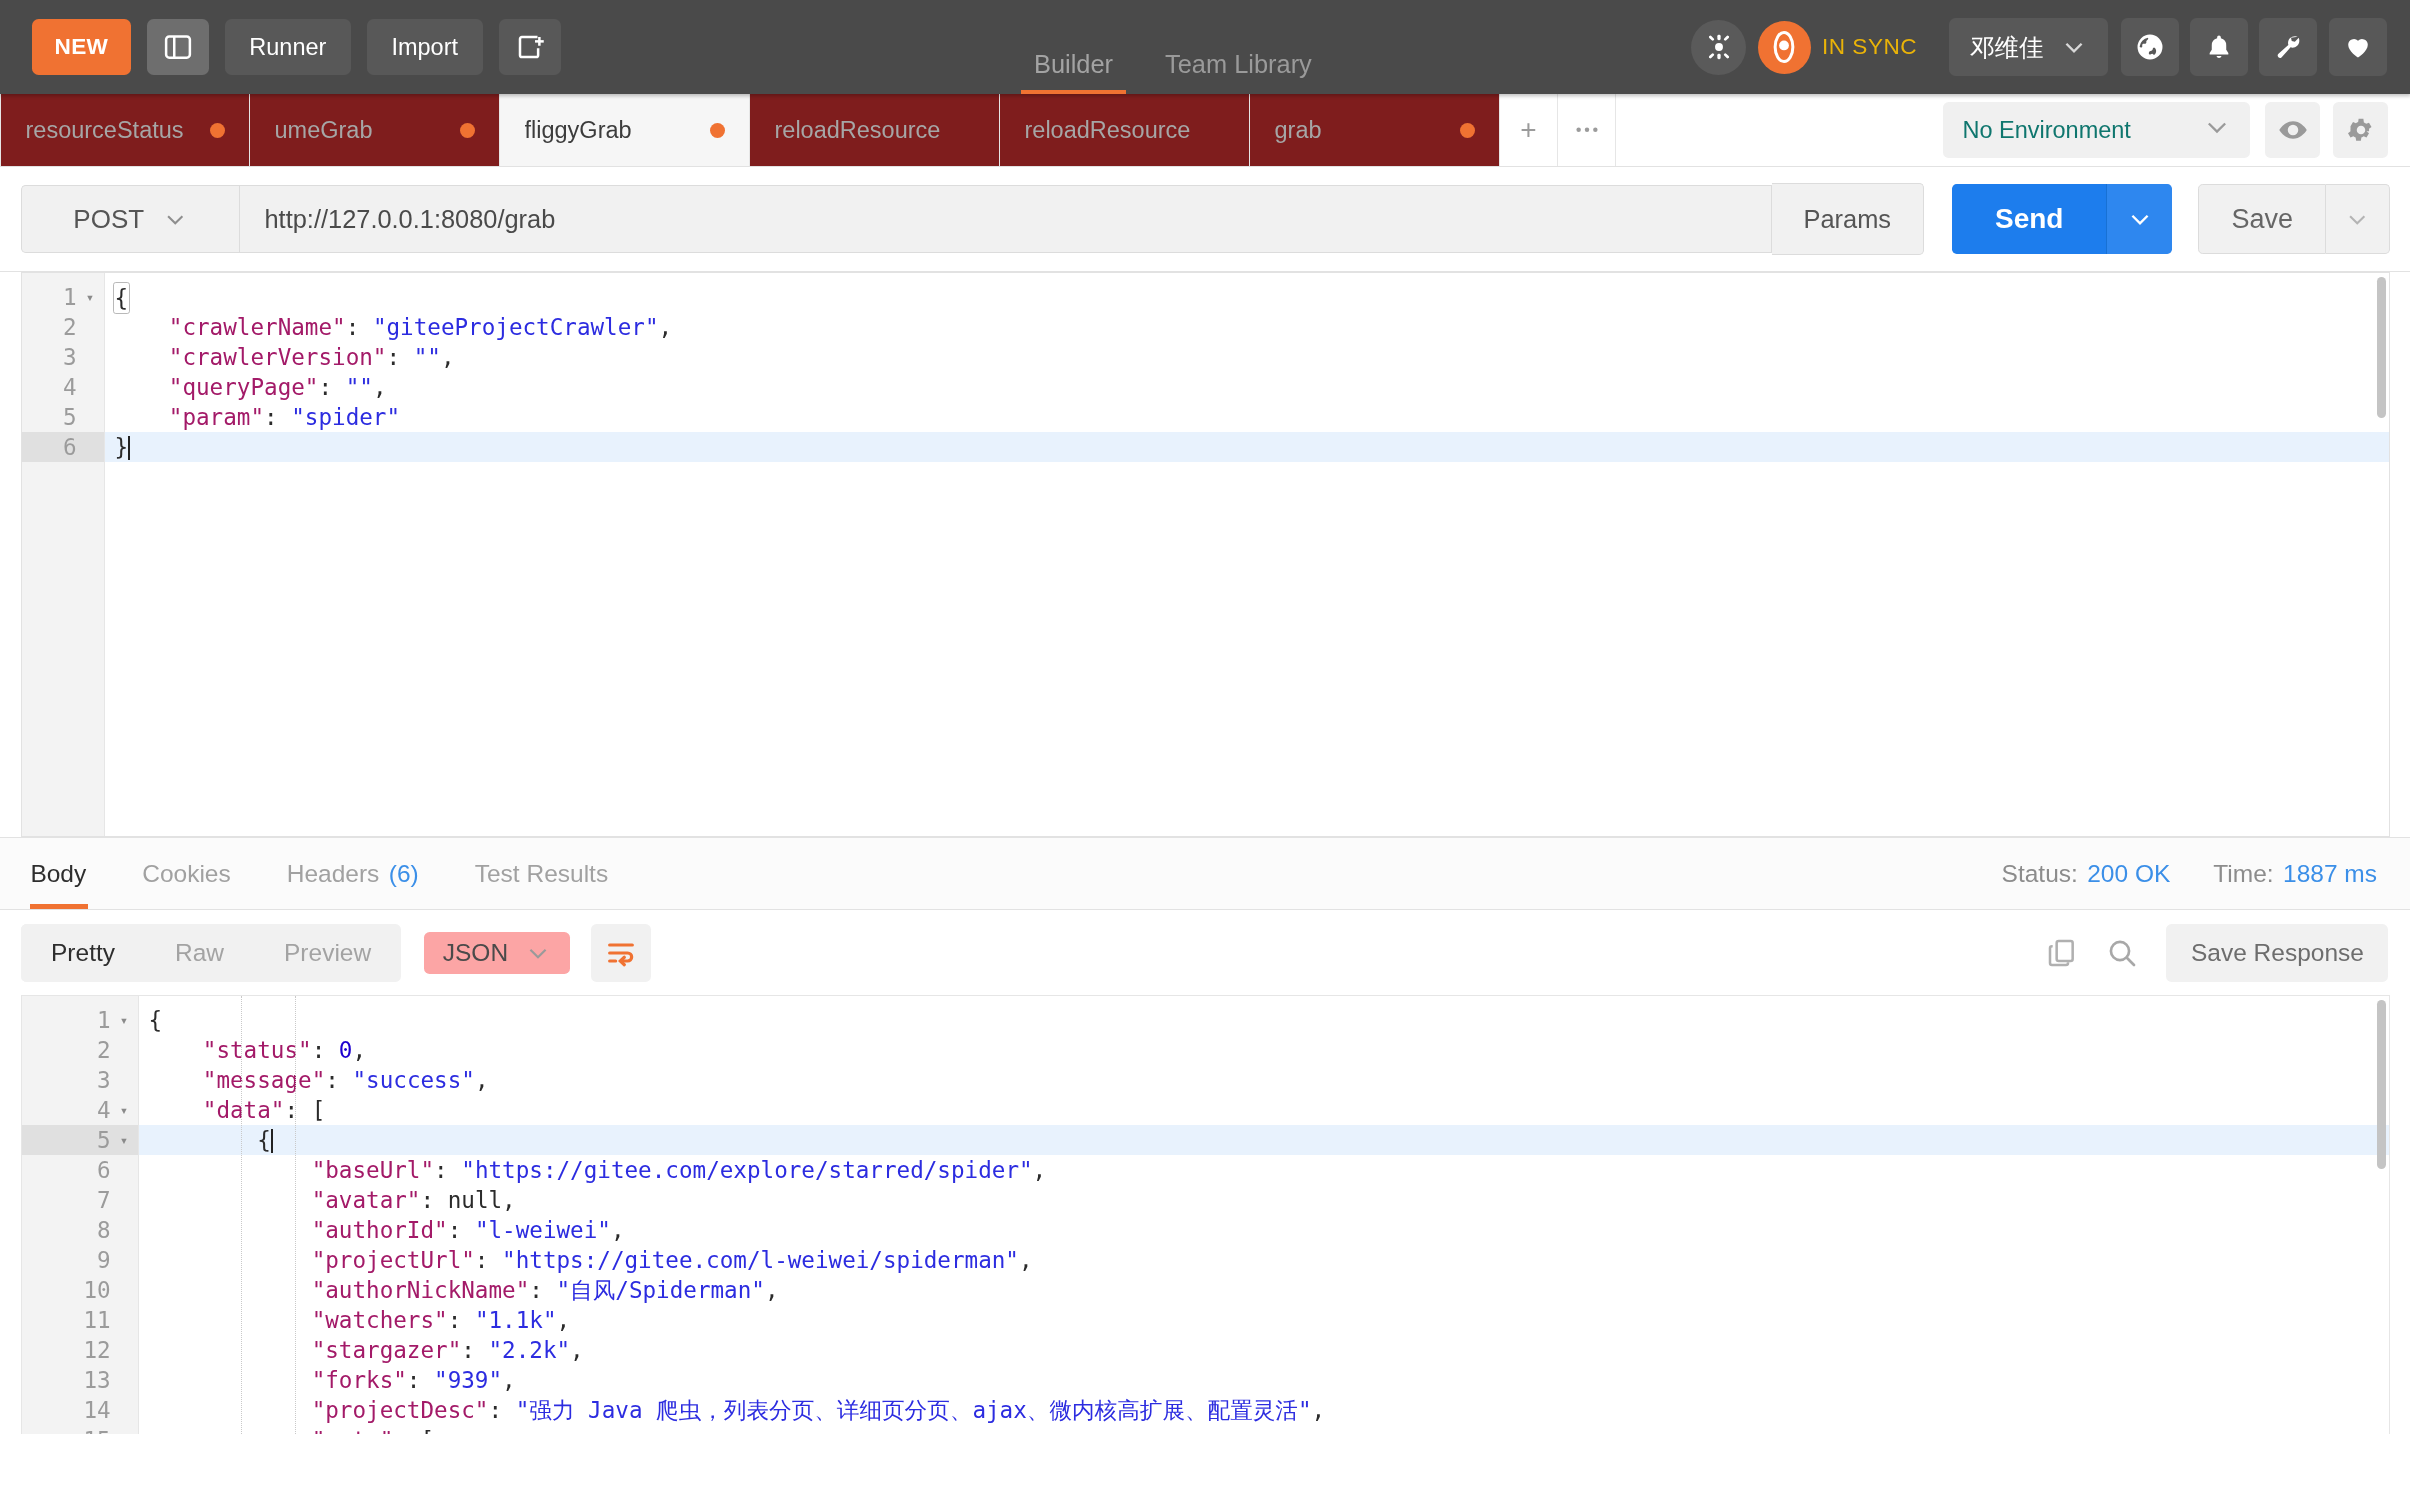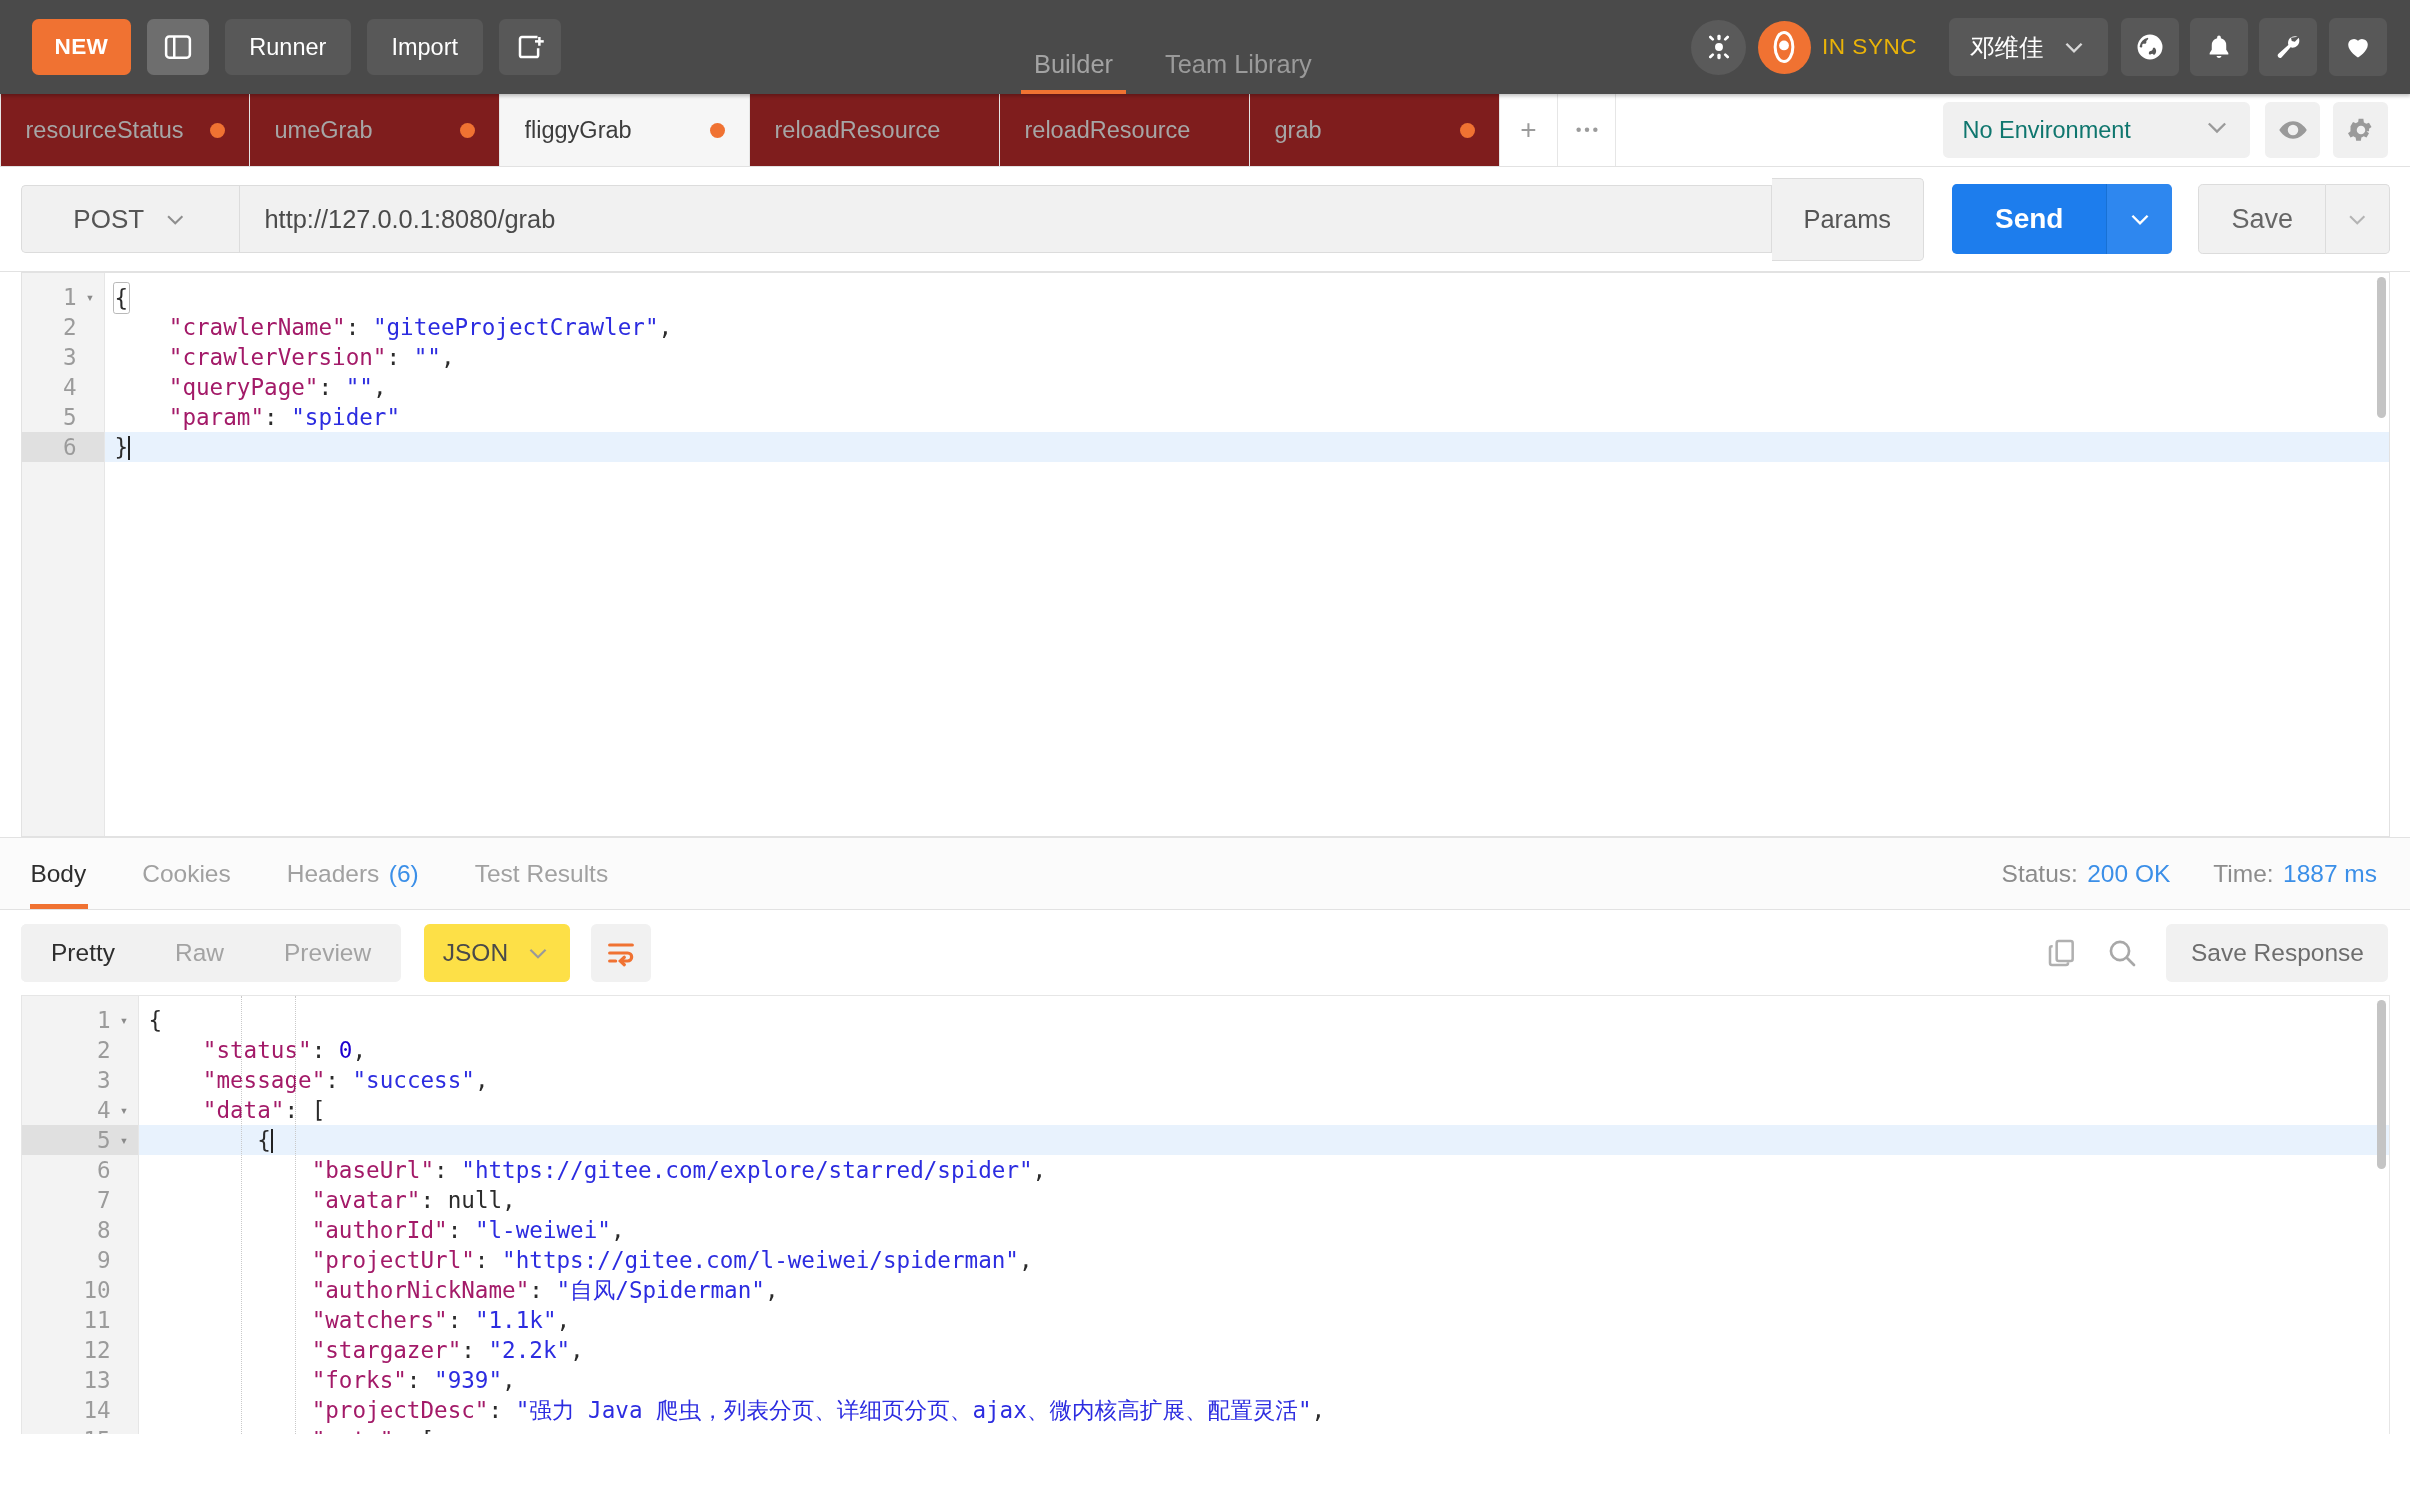--- a/index.html
+++ b/index.html
@@ -199,21 +199,21 @@
   .url-input {
     flex: 1; height: 68px;
     border: 0.9px solid #dcdcdc;
     background: #f1f1f1;
     display: flex; align-items: center;
     padding: 0 24.5px;
     font-size: 25.4px; color: #4a4a4a;
     cursor: text;
   }
   .params-btn {
-    height: 83px;
+    height: 72px;
     border: 0.9px solid #dcdcdc;
     border-left: none;
     border-radius: 0 4.7px 4.7px 0;
     background: #f1f1f1;
     display: flex; align-items: center;
     padding: 0 32px;
     font-size: 25.4px; color: #555;
     cursor: pointer;
     margin-right: 28px;
   }
@@ -382,21 +382,21 @@
   }
   .seg-item {
     display: flex; align-items: center; justify-content: center;
     padding: 0 30px;
     font-size: 24.5px; color: #a3a3a3;
     cursor: pointer;
     border-radius: 5.6px;
   }
   .seg-item.active { color: #2e2e2e; background: #f1f1f1; font-weight: normal; }
   .fmt-select {
-    height: 58px; background: #fde047; border-radius: 5.6px;
+    height: 42px; background: #fca5a5; border-radius: 5.6px;
     display: flex; align-items: center;
     padding: 10px 19px;
     font-size: 24.5px; color: #4a4a4a;
     cursor: pointer; margin-right: 21px;
   }
   .fmt-select .chev { margin-left: 17px; display: flex; }
   .wrap-btn {
     width: 60px; height: 58px;
     background: #f1f1f1; border-radius: 5.6px;
     display: flex; align-items: center; justify-content: center;

